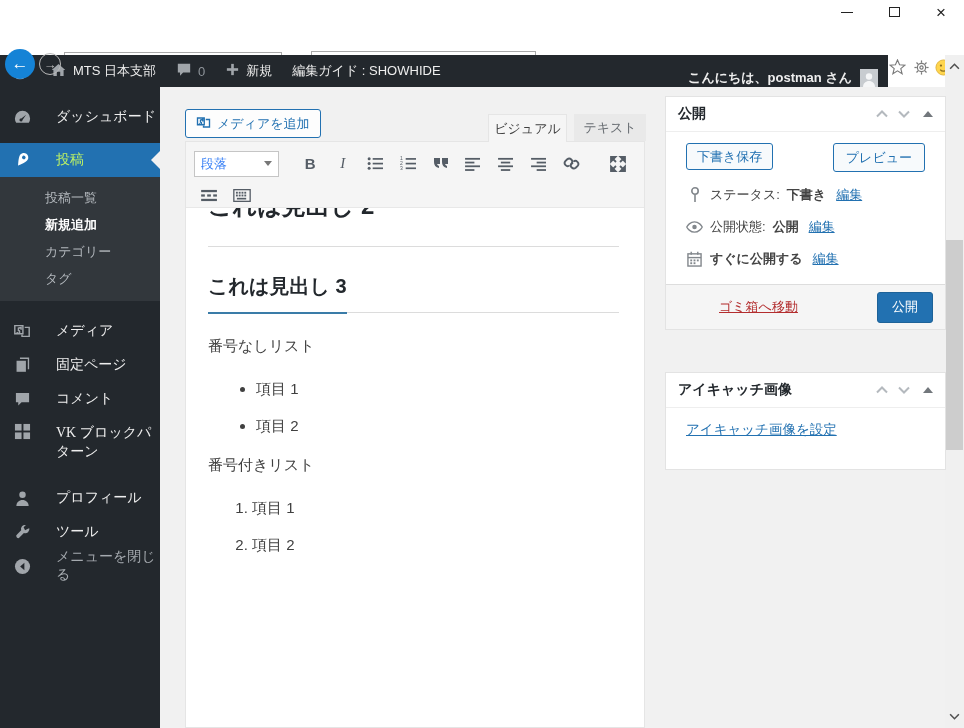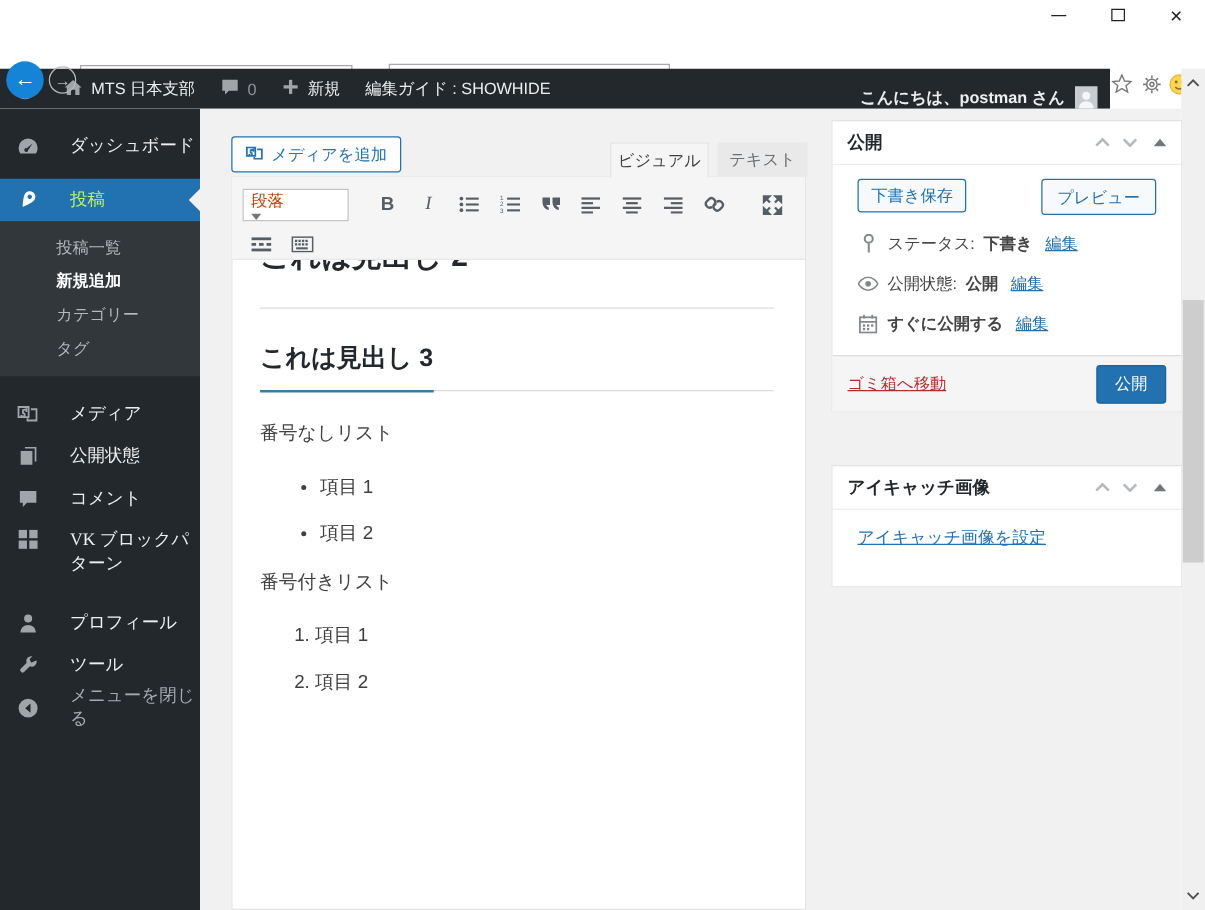--- a/index.html
+++ b/index.html
@@ -56,21 +56,21 @@
   .menu-item.collapse { color:#a5aaaf; }
 
   
   .add-media-btn { position:absolute; left:185px; top:109px; height:29px; background:#fdfdfd; border:1px solid #2271b1; border-radius:3px; color:#2271b1; font-size:13px; display:flex; align-items:center; gap:6px; padding:0 10px; }
   .editor-tab { position:absolute; top:114px; height:27px; display:flex; align-items:center; justify-content:center; font-size:13px; }
   .tab-visual { left:488px; width:79px; height:28px; background:#f5f5f5; border:1px solid #e5e5e5; border-bottom:none; color:#404040; z-index:3; }
   .tab-text { left:574px; width:72px; background:#e9e9e9; color:#6a6f74; }
   .editor-frame { position:absolute; left:185px; top:141px; width:460px; height:587px; background:#fff; border:1px solid #e5e5e5; }
   .mce-toolbar { height:66px; background:#f5f5f5; border-bottom:1px solid #e8e8e8; padding:7px 8px 0; }
   .tb-row { display:flex; align-items:center; height:29px; }
-  .format-select { width:86px; height:26px; background:#fff; border:1px solid #c5c5c5; display:flex; align-items:flex-start; font-size:13px; color:#c2410c; padding:0 6px; justify-content:space-between; margin-right:16px;flex-direction:column; }
+  .format-select { width:86px; height:26px; background:#fff; border:1px solid #c5c5c5; display:flex; align-items:center; font-size:13px; color:#3b82f6; padding:0 6px; justify-content:space-between; margin-right:16px; }
   .tb-btn { width:30px; height:26px; display:flex; align-items:center; justify-content:center; color:#555d66; margin-right:3px; border-radius:2px; }
   .tb-btn.b { font-weight:bold; font-size:15px; }
   .tb-btn.i { font-style:italic; font-size:15px; font-family:"Liberation Serif",serif; }
   .tb-btn.fs { margin-left:14px; }
   .editor-content { padding:0 25px 0 22px; overflow:hidden; height:519px; color:#404040; }
   .ec-h2 { font-size:24px; line-height:32px; font-weight:bold; color:#23282d; margin-top:-18px; padding-bottom:24px; border-bottom:1px solid #dcdcdc; }
   .ec-h3 { font-size:20px; font-weight:bold; color:#23282d; margin-top:26px; border-bottom:1px solid #dcdcdc; }
   .ec-h3 span { display:inline-block; padding-bottom:12px; border-bottom:2px solid #3a7ca8; margin-bottom:-2px; }
   .ec-p { font-size:15px; margin-top:24px; }
   .ec-p2 { font-size:15px; margin-top:20px; }
@@ -87,21 +87,21 @@
   .hd-ic { width:22px; display:flex; justify-content:center; align-items:center; color:#b4b9be; }
   .tri-up { width:0; height:0; border-left:5px solid transparent; border-right:5px solid transparent; border-bottom:6px solid #72777c; margin-left:8px; }
   .panel-body { padding:11px 20px 0; }
   .btn-outline { background:#f7fafc; border:1px solid #2271b1; border-radius:3px; color:#2271b1; font-size:13px; height:27px; display:inline-flex; align-items:center; padding:0 10px; }
   .btn-preview { float:right; height:29px; padding:0 12px; }
   .misc-row { display:flex; align-items:center; gap:7px; margin-top:14px; font-size:13px; color:#444; }
   .misc-row .ric { width:17px; display:flex; justify-content:center; color:#82878c; }
   .bold { font-weight:bold; }
   a.edit-link { color:#2271b1; text-decoration:underline; margin-left:3px; }
   .panel-foot { position:absolute; left:0; right:0; bottom:0; height:45px; background:#f5f5f5; border-top:1px solid #ddd; display:flex; align-items:center; padding:0 12px; }
-  a.trash-link { color:#b32d2e; font-size:13px; text-decoration:underline; flex:1; }
+  a.trash-link { color:#b32d2e; font-size:13px; text-decoration:underline; flex:1;margin-left:41px; }
   .btn-primary { background:#2271b1; border:1px solid #1d6298; border-radius:3px; color:#fff; font-size:13px; height:31px; padding:0 14px; display:inline-flex; align-items:center; }
   a.set-feat { display:inline-block; margin-top:2px; color:#2271b1; font-size:13.5px; text-decoration:underline; }
   .clearfix::after { content:""; display:block; clear:both; }
 </style>
 </head>
 <body>
 
 <div class="titlebar">
   <div class="win-btn" style="left:830px;">
       <span class="min-glyph"></span>
@@ -301,21 +301,21 @@
       <span class="lbl">メディア</span>
     </div>
 
     <div class="menu-item">
       <span class="ic">
         <svg width="17" height="18" viewBox="0 0 20 20">
             <rect x="3" y="5" width="11" height="13" fill="#a0a5aa"></rect>
             <path d="M7 2h10v13" fill="none" stroke="#a0a5aa" stroke-width="1.6"></path>
           </svg>
       </span>
-      <span class="lbl">公開状態</span>
+      <span class="lbl">固定ページ</span>
     </div>
 
     <div class="menu-item">
       <span class="ic">
         <svg width="17" height="16" viewBox="0 0 18 17">
             <path d="M2 2h14v10h-8l-3.5 3.5V12H2z" fill="#a0a5aa"></path>
           </svg>
       </span>
       <span class="lbl">コメント</span>
     </div>

